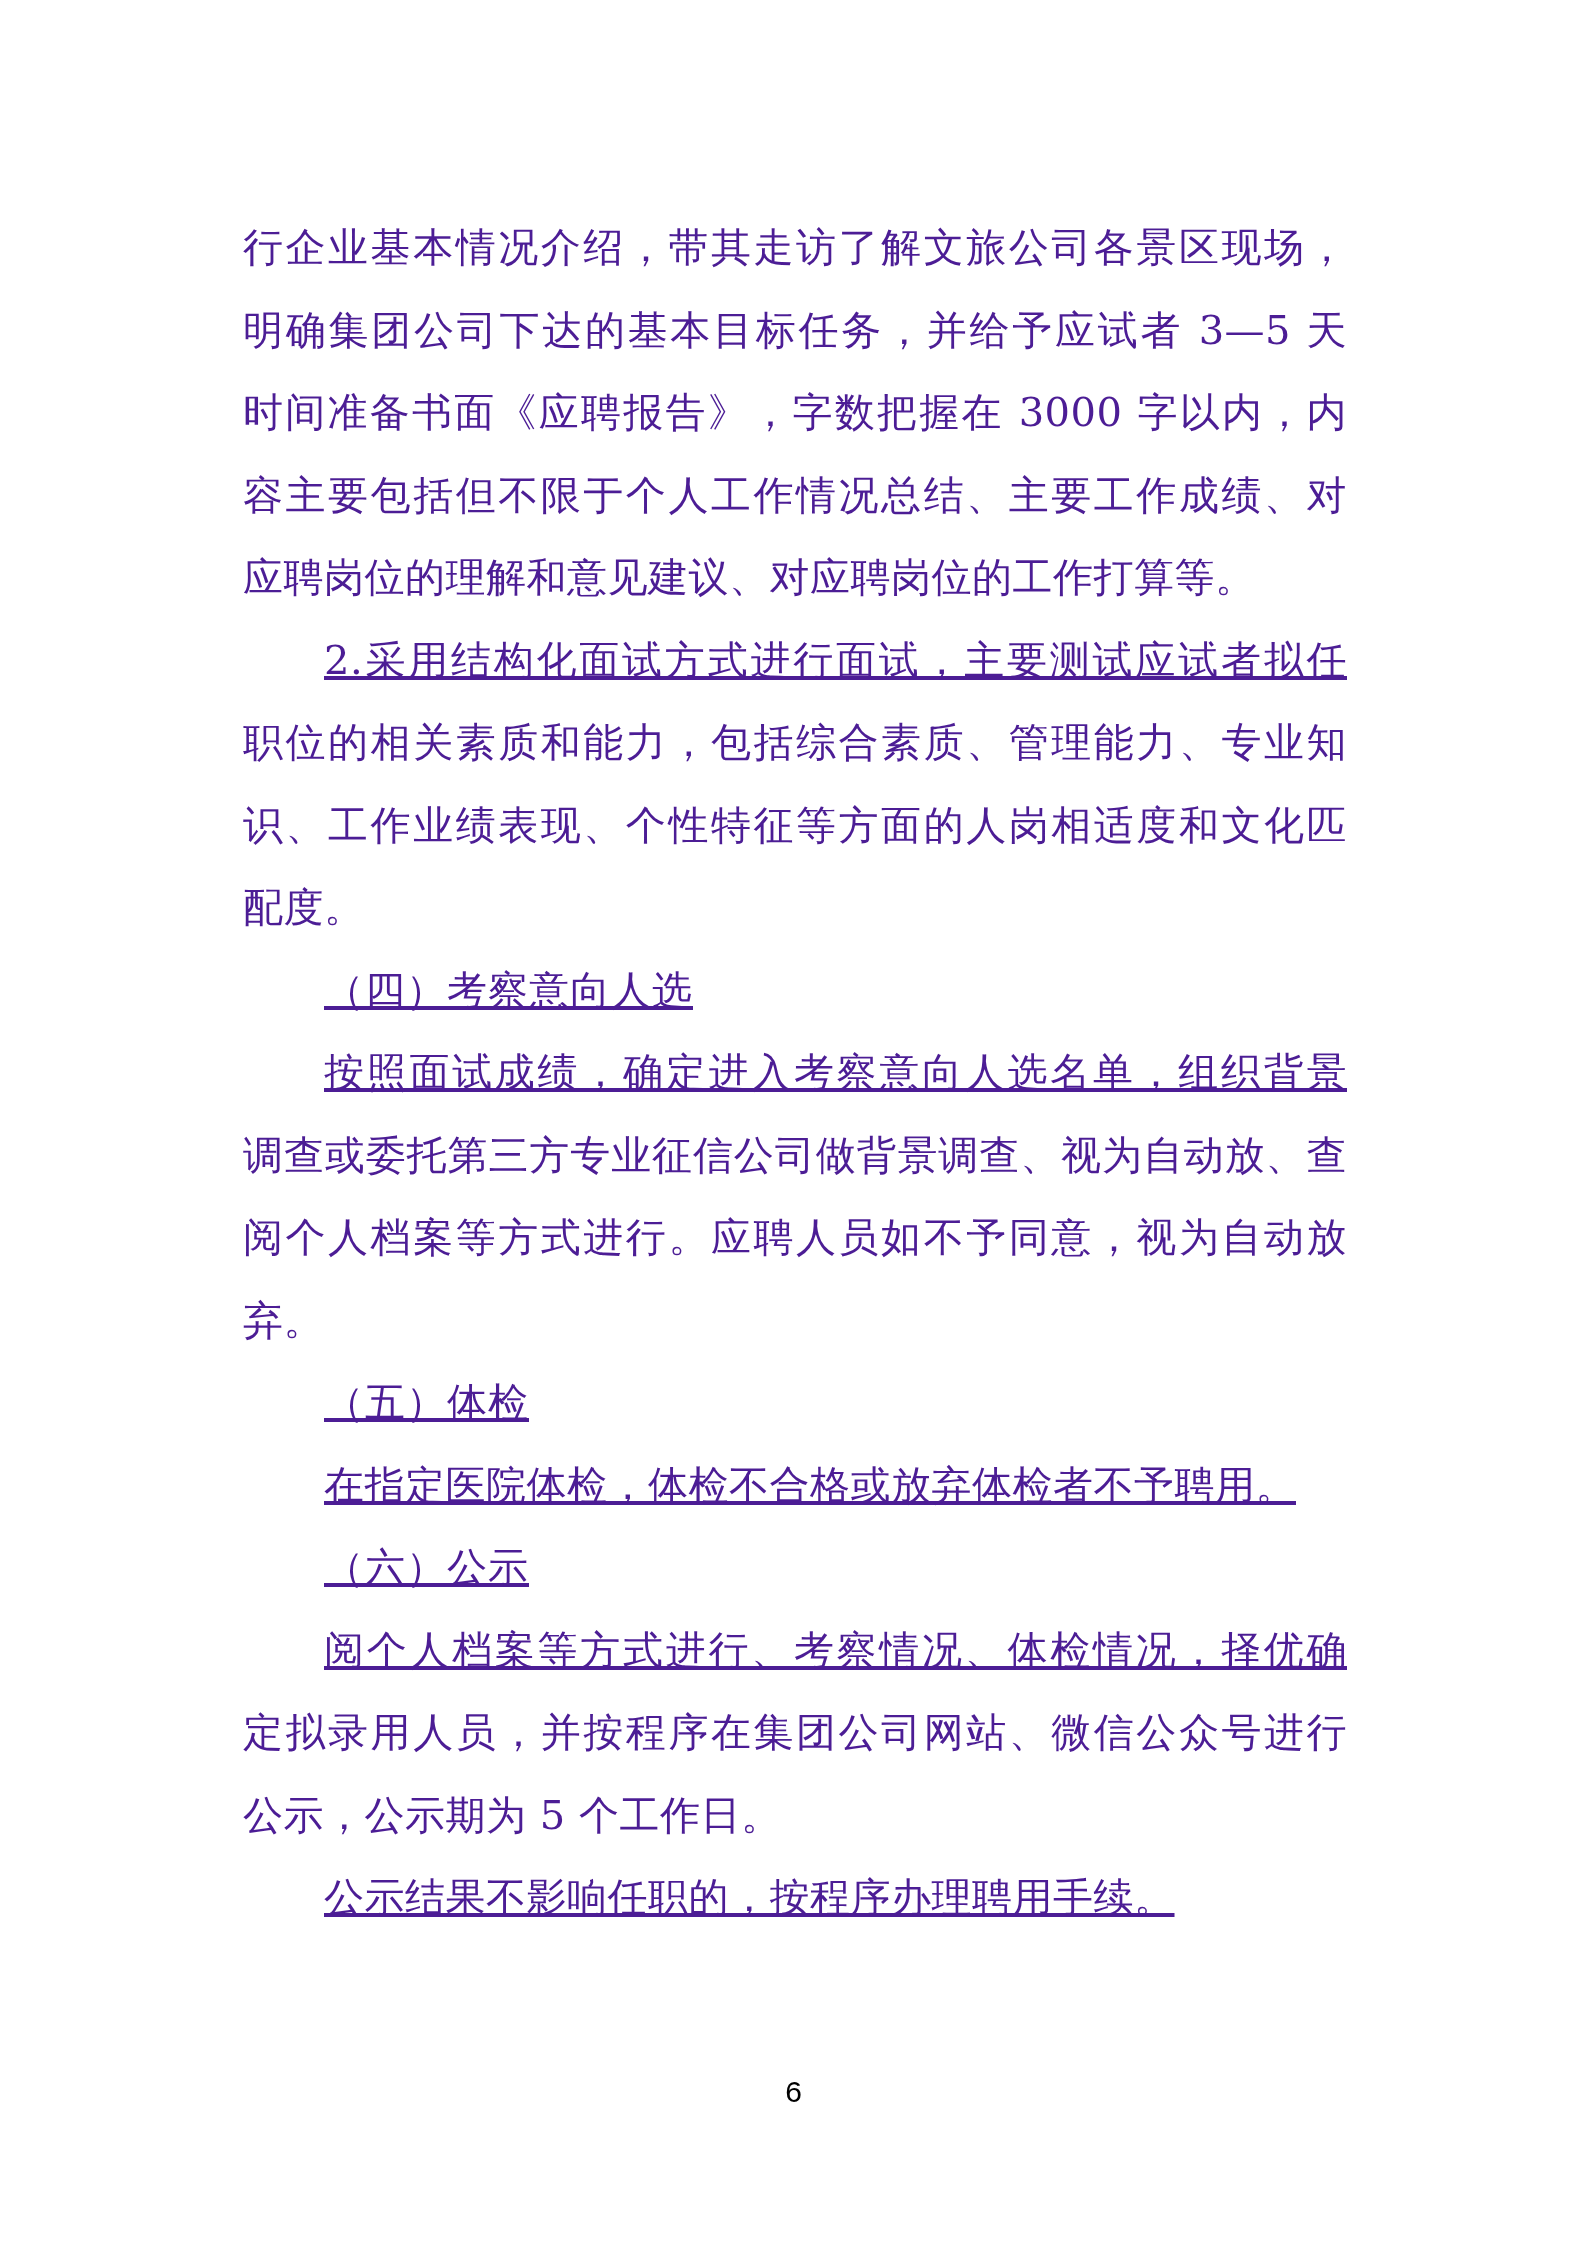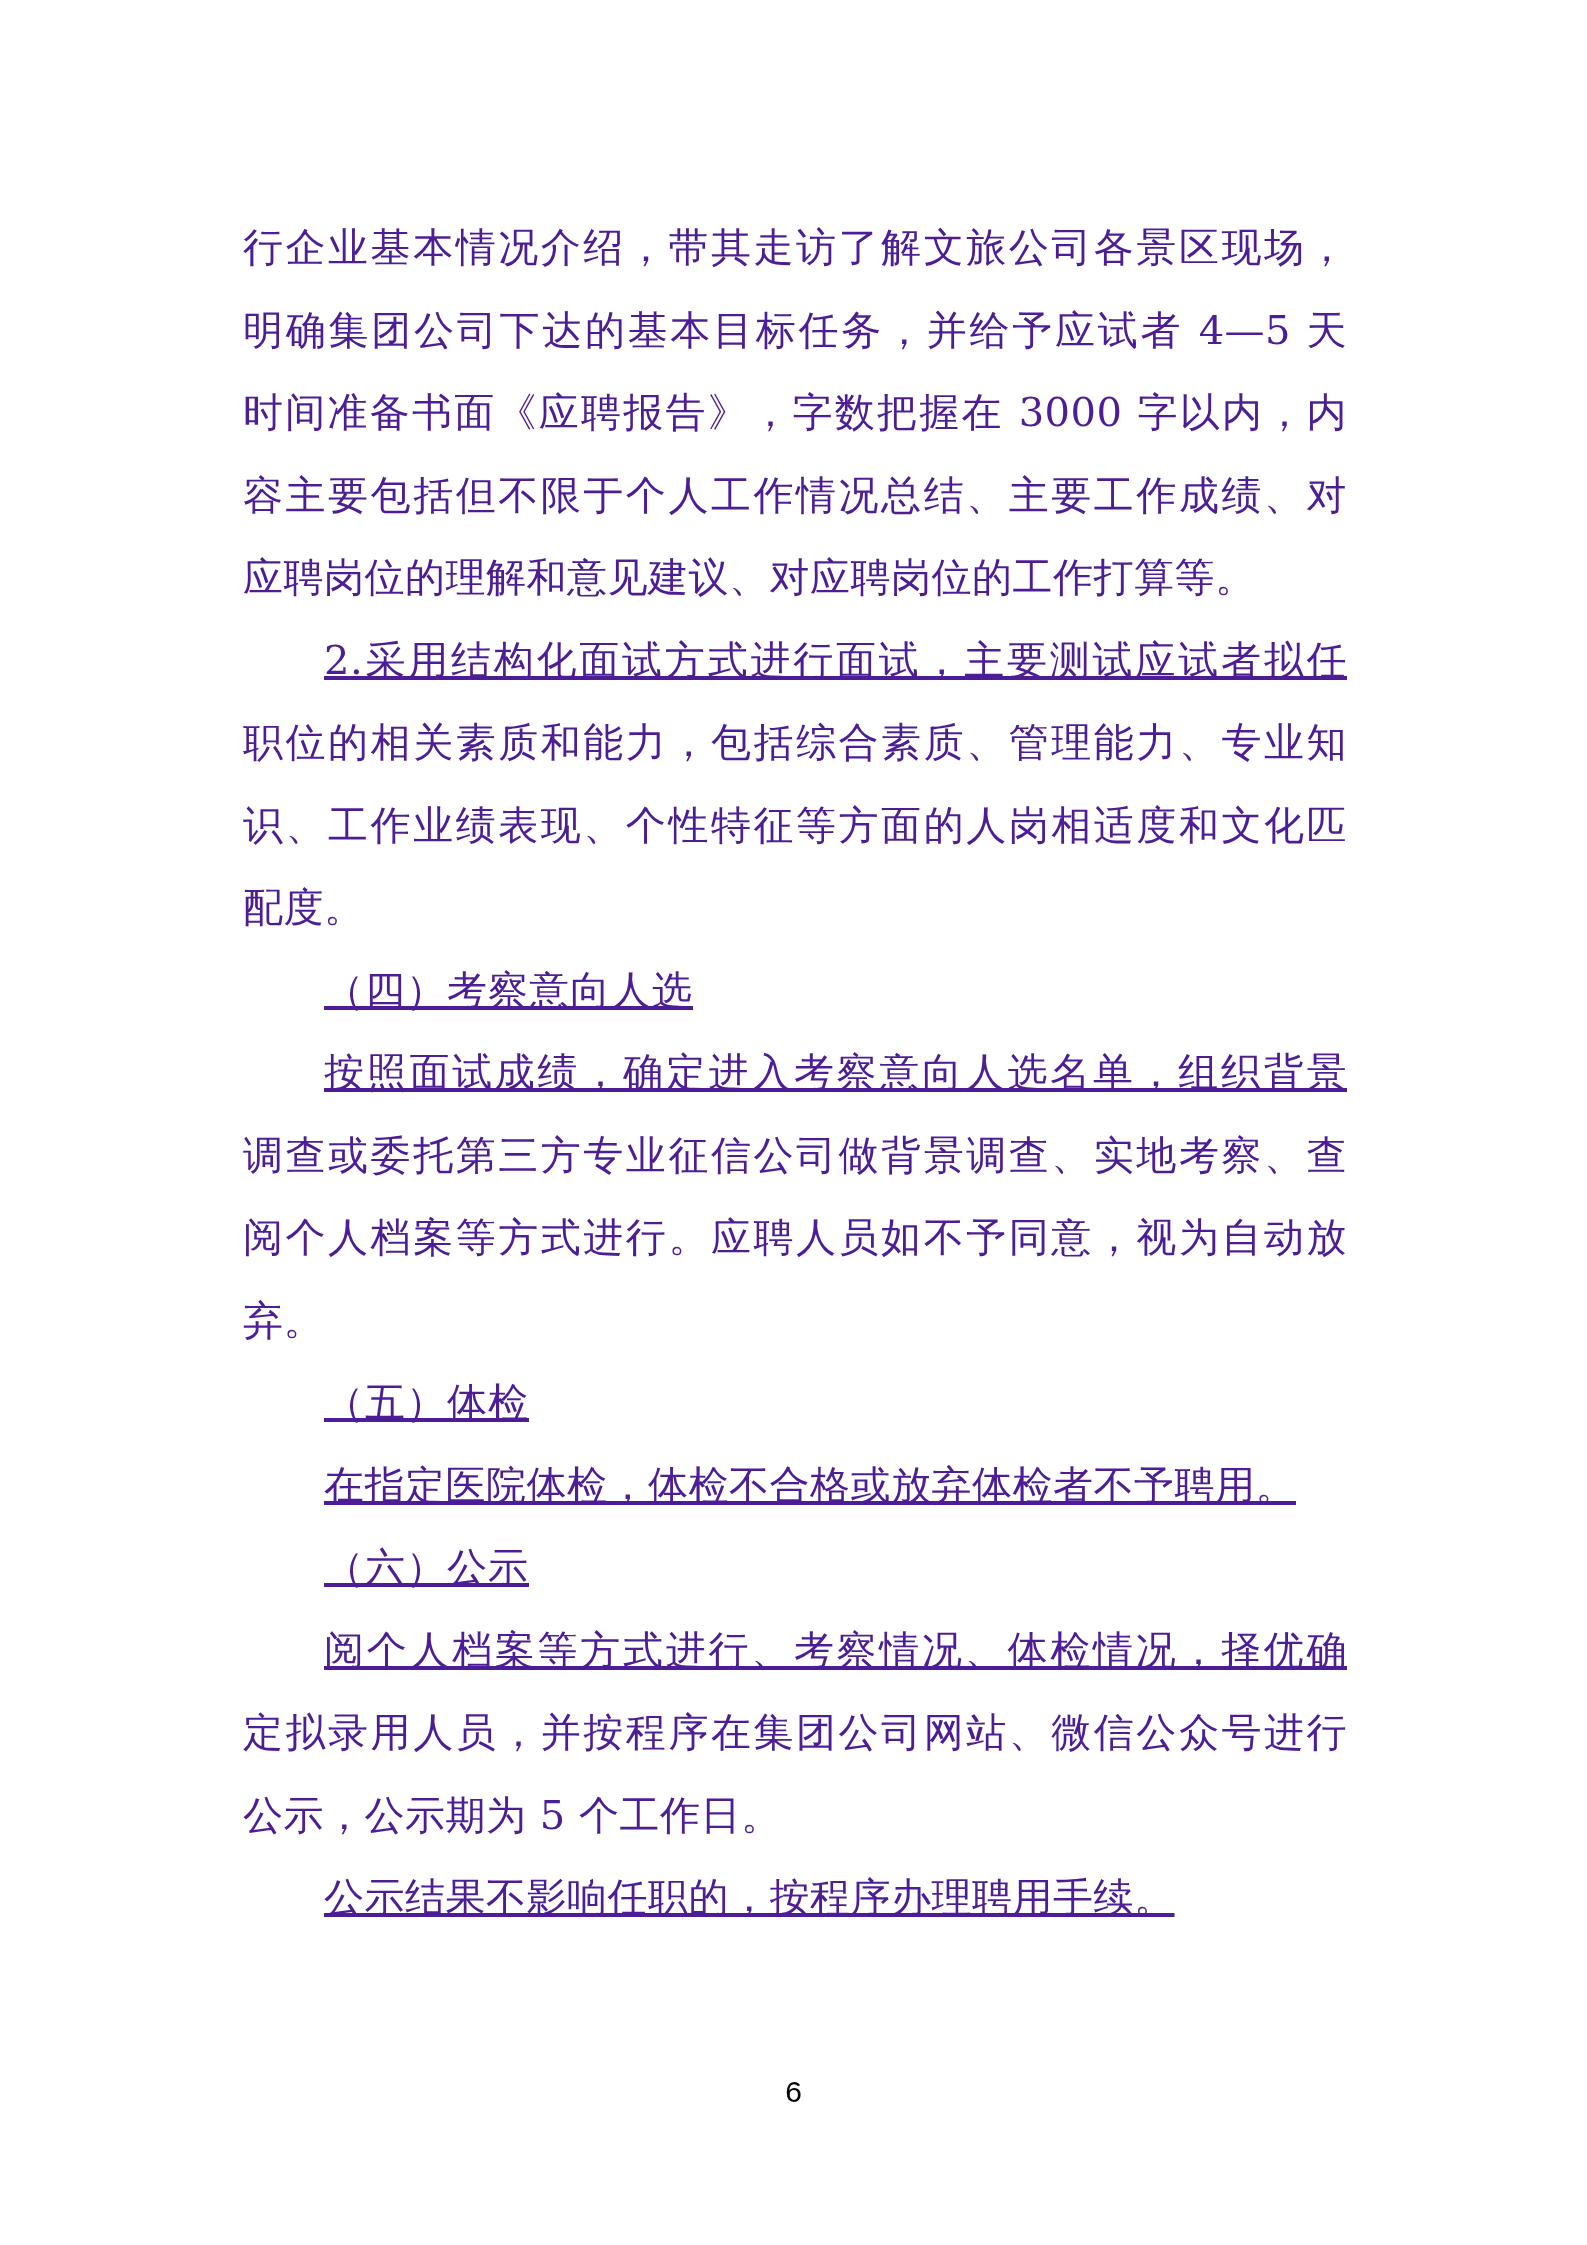--- a/index.html
+++ b/index.html
@@ -54,31 +54,31 @@
     line-height: 40px;
     color: #000000;
   }
 </style>
 </head>
 <body>
 
 <div class="page">
   <div class="doc-body">
       <div class="line full">行企业基本情况介绍，带其走访了解文旅公司各景区现场，</div>
-      <div class="line full">明确集团公司下达的基本目标任务，并给予应试者 4—5 天</div>
+      <div class="line full">明确集团公司下达的基本目标任务，并给予应试者 3—5 天</div>
       <div class="line full">时间准备书面《应聘报告》，字数把握在 3000 字以内，内</div>
       <div class="line full">容主要包括但不限于个人工作情况总结、主要工作成绩、对</div>
       <div class="line">应聘岗位的理解和意见建议、对应聘岗位的工作打算等。</div>
       <div class="line indent full">2.采用结构化面试方式进行面试，主要测试应试者拟任</div>
       <div class="line full">职位的相关素质和能力，包括综合素质、管理能力、专业知</div>
       <div class="line full">识、工作业绩表现、个性特征等方面的人岗相适度和文化匹</div>
       <div class="line">配度。</div>
       <div class="line indent heading">（四）考察意向人选</div>
       <div class="line indent full">按照面试成绩，确定进入考察意向人选名单，组织背景</div>
-      <div class="line full">调查或委托第三方专业征信公司做背景调查、实地考察、查</div>
+      <div class="line full">调查或委托第三方专业征信公司做背景调查、视为自动放、查</div>
       <div class="line full">阅个人档案等方式进行。应聘人员如不予同意，视为自动放</div>
       <div class="line">弃。</div>
       <div class="line indent heading">（五）体检</div>
       <div class="line indent">在指定医院体检，体检不合格或放弃体检者不予聘用。</div>
       <div class="line indent heading">（六）公示</div>
       <div class="line indent full">阅个人档案等方式进行、考察情况、体检情况，择优确</div>
       <div class="line full">定拟录用人员，并按程序在集团公司网站、微信公众号进行</div>
       <div class="line">公示，公示期为 5 个工作日。</div>
       <div class="line indent">公示结果不影响任职的，按程序办理聘用手续。</div>
     </div>

